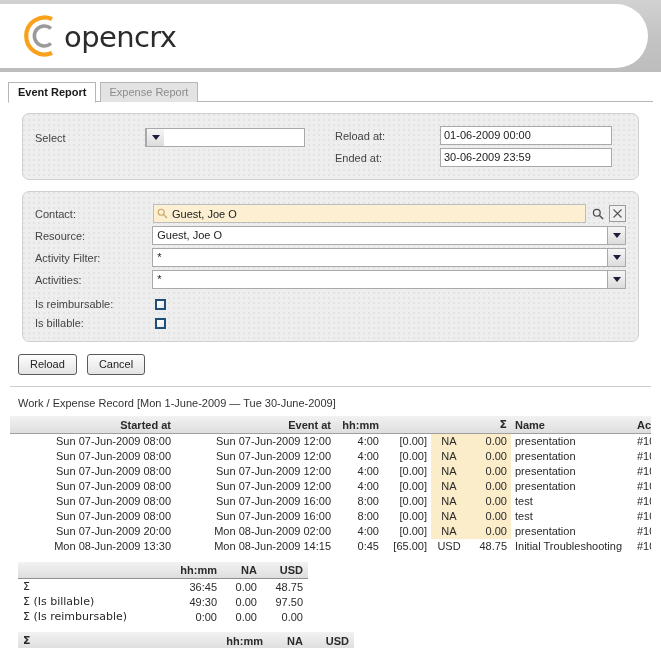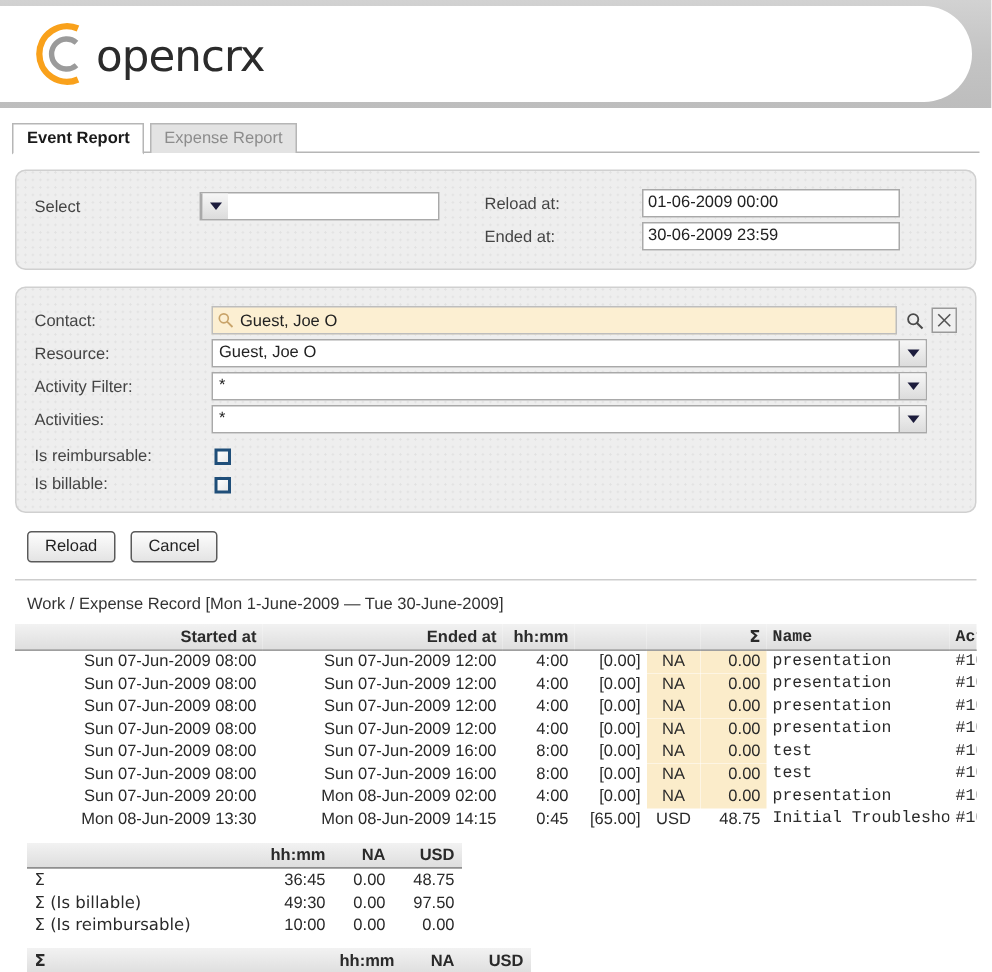--- a/index.html
+++ b/index.html
@@ -81,21 +81,21 @@
     font-weight: bold;
     border-bottom: 1px solid #ffffff;
     margin-bottom: -1px;
   }
   .tab.inactive {
     background: #e3e3e3;
     color: #8c8c8c;
   }
 
   
-  .body-area { padding: 0 10px; }
+  .body-area { padding: 0 22px; }
 
   .panel {
     background: #eeeeee;
     background-image:
       radial-gradient(circle at 1px 1px, #e2e2e2 0.7px, transparent 0.8px);
     background-size: 5px 5px;
     border: 1px solid #d0d0d0;
     border-radius: 7px;
     margin-top: 11px;
     padding: 9px 12px;
@@ -228,21 +228,21 @@
     border-bottom: 1px solid #9f9f9f;
     text-align: right;
     white-space: nowrap;
   }
   table.grid td {
     padding: 1px 4px;
     color: #2a2a2a;
     white-space: nowrap;
     overflow: hidden;
   }
-  .ta-l { text-align: left !important; font-family: Liberation Mono, monospace; }
+  .ta-l { text-align: left !important; }
   .ta-r { text-align: right !important; }
   .ta-c { text-align: center !important; }
   .hl { background: #fbecca; }
 
   
   #record-table { width: 700px; }
   #record-table td { line-height: 13px; }
 
   
   table.sum {
@@ -406,21 +406,21 @@
         <col style="width:48px">
       <col style="width:48px">
         <col style="width:36px">
         <col style="width:44px">
       <col style="width:122px">
         <col style="width:140px">
     </colgroup>
     <thead>
       <tr>
         <th class="ta-r">Started at</th>
-        <th class="ta-r">Ended at</th>
+        <th class="ta-r">Event at</th>
         <th class="ta-r">hh:mm</th>
         <th></th>
         <th></th>
         <th class="ta-r sigma">Σ</th>
         <th class="ta-l">Name</th>
         <th class="ta-l">Activity</th>
       </tr>
     </thead>
     <tbody id="record-body">
         <tr>
@@ -530,21 +530,21 @@
         <td class="">48.75</td>
       </tr>
       <tr>
         <td class="ta-l sigma">Σ (Is billable)</td>
         <td class="">49:30</td>
         <td class="">0.00</td>
         <td class="">97.50</td>
       </tr>
       <tr>
         <td class="ta-l sigma">Σ (Is reimbursable)</td>
-        <td class="">10:00</td>
+        <td class="">0:00</td>
         <td class="">0.00</td>
         <td class="">0.00</td>
       </tr>
     </tbody>
 </table>
 
 <table class="sum">
   <colgroup>
       <col style="width:196px">
       <col style="width:54px">

